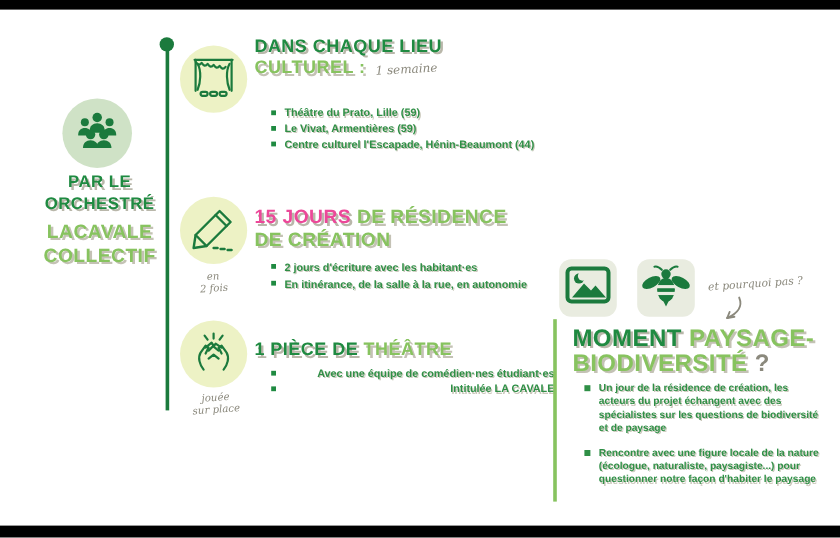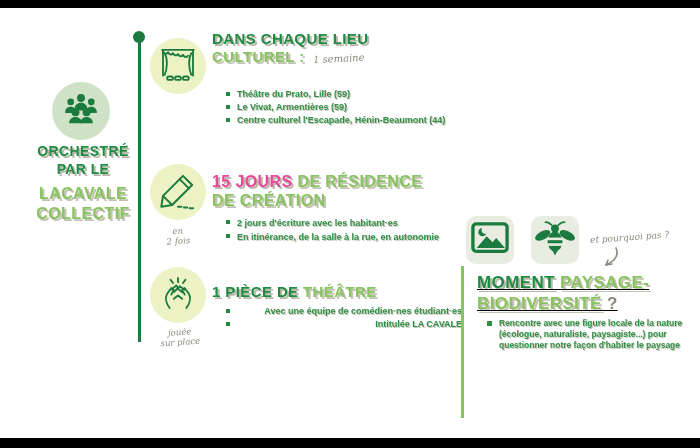--- a/index.html
+++ b/index.html
@@ -36,21 +36,21 @@
   .badge-note{width:76px;text-align:center;color:var(--gray);font-size:8.5px;
     font-style:italic;line-height:10px;transform:rotate(-4deg);font-family:"DejaVu Serif",serif;}
 
   .h1d{color:var(--dark);font-weight:800;font-size:15px;line-height:18px;letter-spacing:.4px;
     text-shadow:2px 2px 0 #b9b7aa;}
   .h1l{color:var(--light);font-weight:800;font-size:15px;line-height:18px;letter-spacing:.4px;
     text-shadow:2px 2px 0 #c4c2b5;}
   .h2{font-weight:800;font-size:16px;line-height:19px;letter-spacing:.4px;}
   .h2 .d{color:#ec4899;text-shadow:2px 2px 0 #b9b7aa;}
   .h2 .l{color:var(--light);text-shadow:2px 2px 0 #c4c2b5;}
-  .h3{font-weight:800;font-size:17px;line-height:21px;letter-spacing:.4px;text-decoration:underline;}
+  .h3{font-weight:800;font-size:20px;line-height:21px;letter-spacing:.4px;}
   .h3 .d{color:var(--dark);text-shadow:2px 2px 0 #b9b7aa;}
   .h3 .l{color:var(--light);text-shadow:2px 2px 0 #c4c2b5;}
   .qmark{color:var(--gray);font-weight:700;}
 
   .note-inline{color:var(--gray);font-size:10px;font-style:italic;font-weight:400;
     font-family:"DejaVu Serif",serif;display:inline-block;transform:rotate(-3deg);
     margin-left:8px;text-shadow:none;letter-spacing:0;}
 
   ul.blist{list-style:none;margin:0;padding:0;}
   ul.blist li{position:relative;padding-left:11px;color:var(--mid);font-weight:700;
@@ -82,22 +82,22 @@
         <circle cx="37" cy="15" r="4.2"></circle>
         <path d="M30 28c0-4.4 3-7 7-7s7 2.6 7 7v1H30z"></path>
         <circle cx="17" cy="28" r="5"></circle>
         <path d="M9 42c0-5 3.5-8 8-8s8 3 8 8z"></path>
         <circle cx="31" cy="28" r="5"></circle>
         <path d="M23 42c0-5 3.5-8 8-8s8 3 8 8z"></path>
       </svg>
     </span>
   </div>
   <div class="abs left-label">
+    <div class="d">PAR LE</div>
     <div class="d">ORCHESTRÉ</div>
-    <div class="d">PAR LE</div>
     <div class="gap"></div>
     <div class="l">LACAVALE</div>
     <div class="l">COLLECTIF</div>
   </div>
 
   <div class="abs tl-dot"></div>
   <div class="abs tl-line"></div>
 
   <div class="abs badge" style="left:150px;top:38px;">
     <span>
@@ -203,16 +203,17 @@
       <path d="M6 19l6-1M6 19l2-5"></path>
     </svg>
   </div>
 
   <div class="abs rp-line"></div>
   <div class="abs h3" style="left:477px;top:272px;">
     <div><span class="d">MOMENT</span> <span class="l">PAYSAGE-</span></div>
     <div><span class="l">BIODIVERSITÉ</span> <span class="qmark">?</span></div>
   </div>
   <ul class="abs rlist" style="left:487px;top:318px;">
+    <li>Un jour de la résidence de création, les acteurs du projet échangent avec des spécialistes sur les questions de biodiversité et de paysage</li>
     <li>Rencontre avec une figure locale de la nature (écologue, naturaliste, paysagiste...) pour questionner notre façon d'habiter le paysage</li>
   </ul>
 
 </div>
 
 </body></html>

